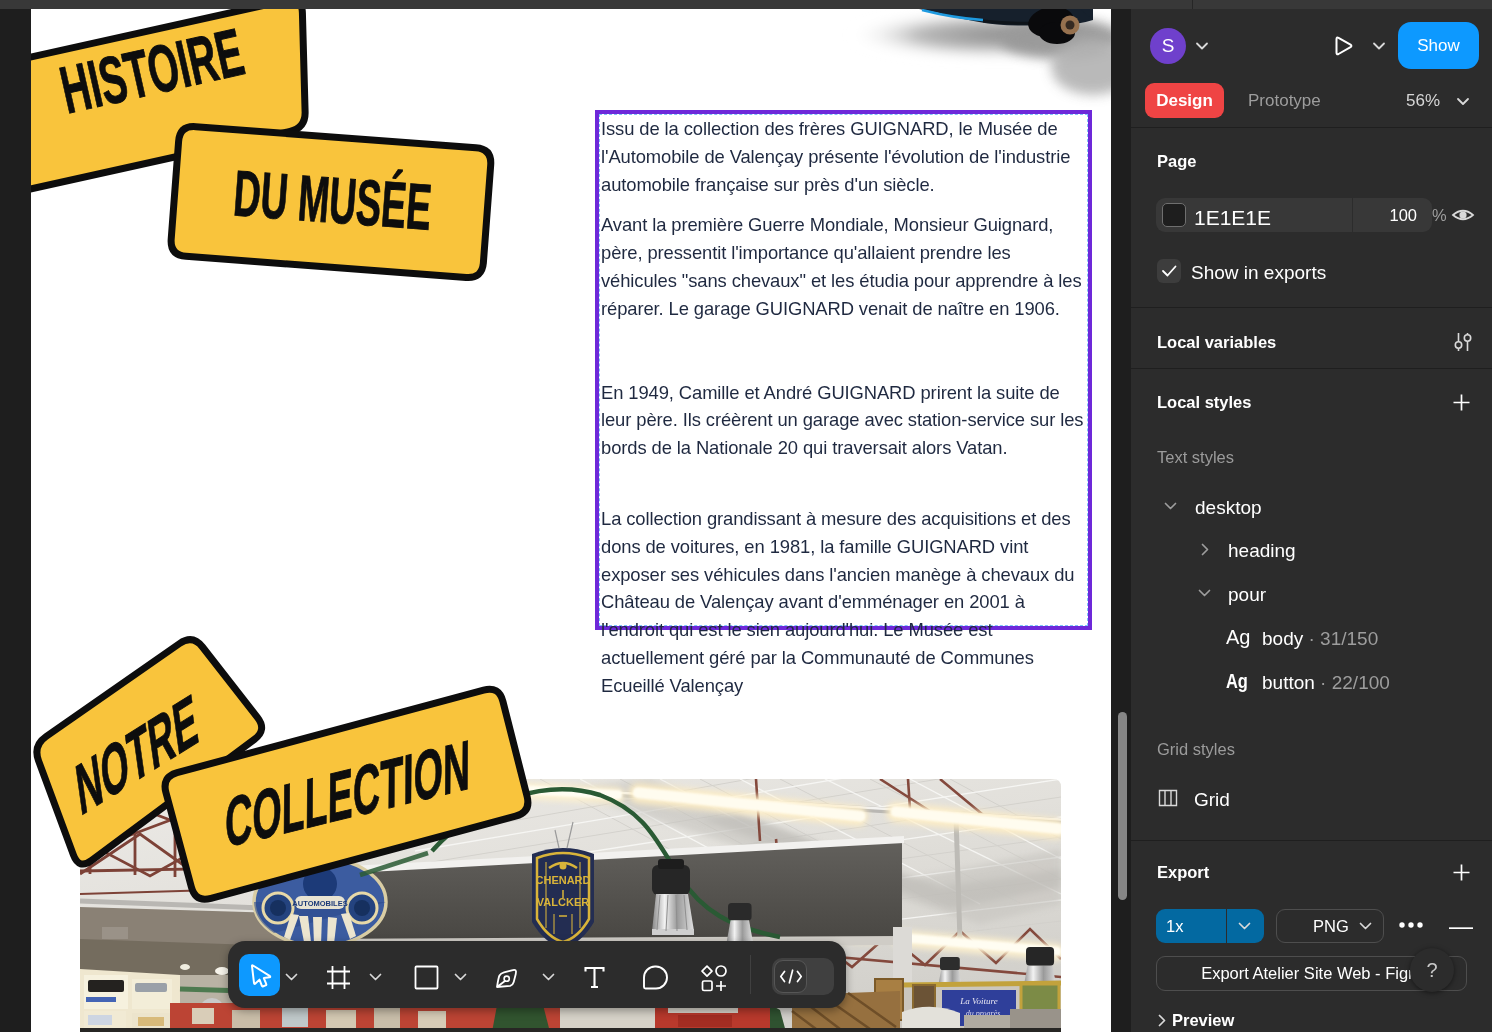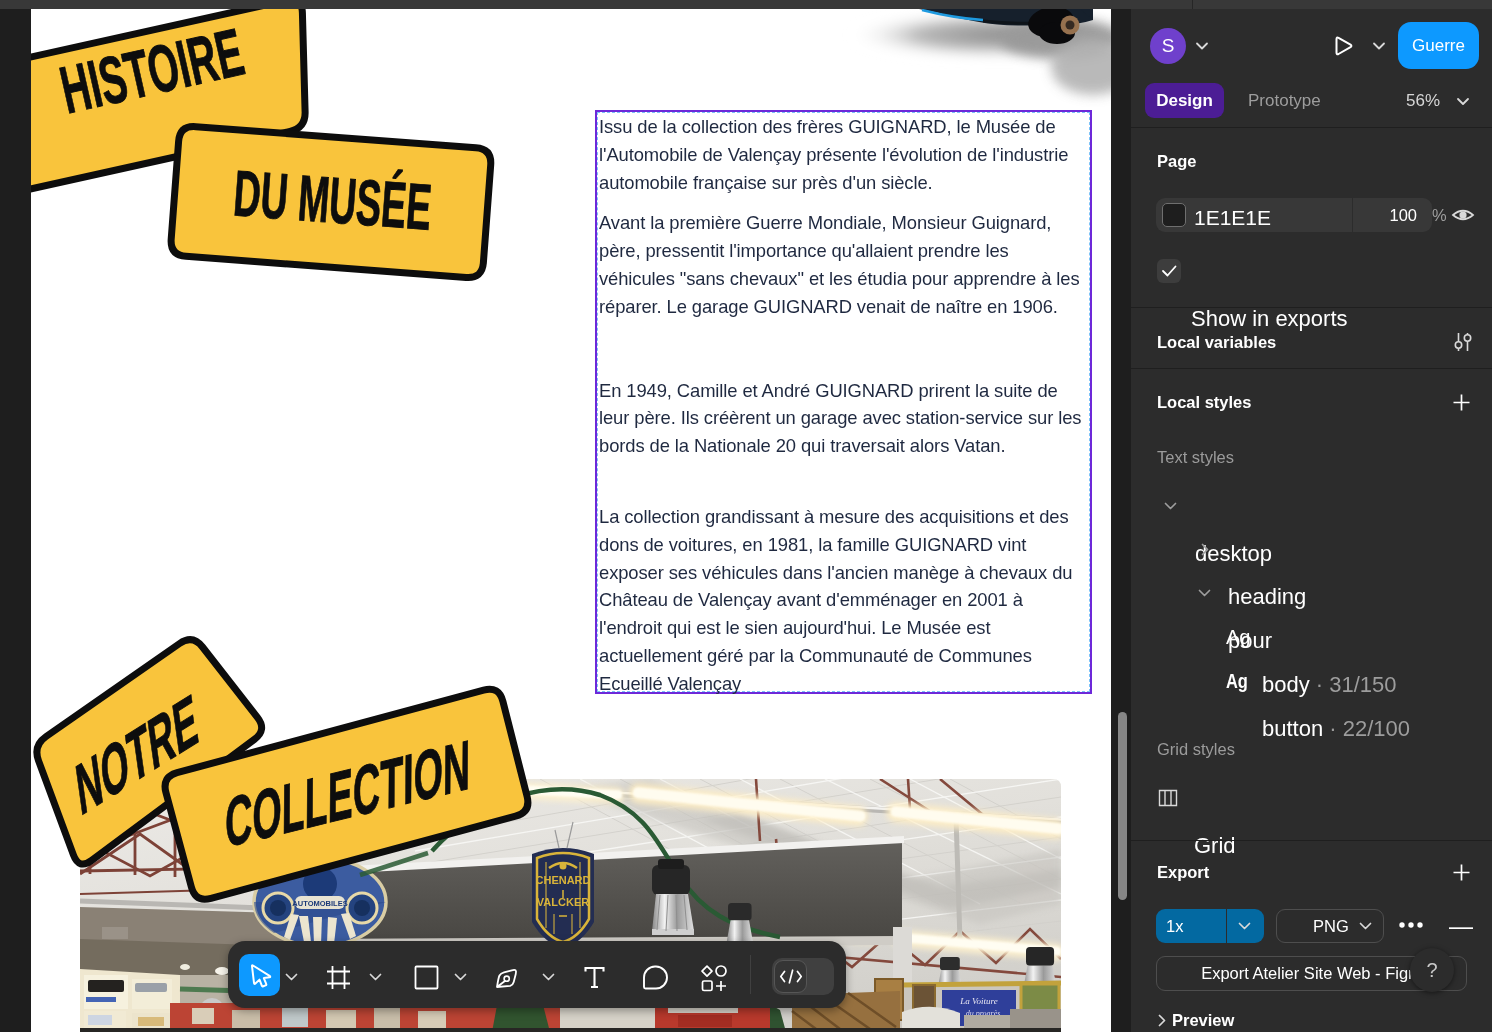--- a/index.html
+++ b/index.html
@@ -1,32 +1,32 @@
 <!DOCTYPE html>
 <html><head>
 <meta charset="utf-8">
 <style>
 *{margin:0;padding:0;box-sizing:border-box;}
 html,body{width:1492px;height:1032px;overflow:hidden;background:#1e1e1e;font-family:"Liberation Sans",sans-serif;}
 #topbar{position:absolute;left:0;top:0;width:1492px;height:9px;background:#383838;z-index:50;}
 #topbar .tdiv{position:absolute;left:1192px;top:0;width:1px;height:9px;background:#262626;}
 #artboard{position:absolute;left:31px;top:9px;width:1080px;height:1023px;background:#ffffff;overflow:hidden;}
-#textblock{position:absolute;left:564px;top:101px;width:497px;height:584px;border:2px solid #6d28d9;}
+#textblock{position:absolute;left:564px;top:101px;width:497px;height:520px;border:4px solid #6d28d9;}
 #textblock .inner{position:absolute;inset:0;border:1px dashed #7cc4f8;padding:0 0 0 1px;}
 #textblock p{font-size:18.4px;line-height:27.8px;color:#1f2940;letter-spacing:-0.1px;}
 #textblock p.sp{margin-top:13px;}
 #textblock p.b1{height:37px;margin-top:6px;}#textblock p.b2{height:24px;margin-top:6px;}
 #scrollbar{position:absolute;left:1118px;top:712px;width:9px;height:188px;background:#868686;border-radius:5px;}
 #toolbar{position:absolute;left:228px;top:941px;width:618px;height:67px;background:#2c2c2c;border-radius:17px;box-shadow:0 3px 8px rgba(0,0,0,0.35);z-index:40;}
 #panel{position:absolute;left:1131px;top:0;width:361px;height:1032px;background:#2c2c2c;z-index:45;color:#fff;}
 .prow{position:absolute;}
 .hdiv{position:absolute;left:0;width:361px;height:1px;background:#1f1f1f;}
 .lbl{font-size:16.5px;font-weight:700;color:#ffffff;}
 .lblgray{font-size:16.5px;color:#9b9b9b;}
-.txt{font-size:22px;color:#ffffff;margin-top:44px;}
+.txt{font-size:19px;color:#ffffff;}
 </style>
 </head>
 <body>
 <div id="artboard">
   <svg id="car" width="1080" height="120" viewBox="0 0 1080 120" style="position:absolute;left:0;top:0;">
     <defs>
       <radialGradient id="shad" cx="0.5" cy="0.5" r="0.5">
         <stop offset="0" stop-color="#8d8d8d"></stop>
           <stop offset="0.55" stop-color="#b3b3b3" stop-opacity="0.95"></stop>
           <stop offset="1" stop-color="#ffffff" stop-opacity="0"></stop>
@@ -323,22 +323,22 @@
   <div class="prow" style="left:19px;top:28px;width:36px;height:36px;border-radius:50%;background:#6f40cc;color:#fff;display:flex;align-items:center;justify-content:center;font-size:19px;">S</div>
   <svg class="prow" style="left:64px;top:40px;" width="14" height="12">
       <path d="M2 3.5l5 5 5-5" stroke="#d9d9d9" stroke-width="1.8" fill="none" stroke-linecap="round" stroke-linejoin="round"></path>
     </svg>
   <svg class="prow" style="left:200px;top:33px;" width="26" height="26">
       <path d="M7.5 4.8 L19.5 11.6 Q21.3 12.9 19.5 14.2 L7.5 21 Q5.5 22 5.5 19.6 L5.5 6.2 Q5.5 3.8 7.5 4.8 Z" stroke="#fff" stroke-width="2" fill="none" stroke-linejoin="round"></path>
     </svg>
   <svg class="prow" style="left:241px;top:40px;" width="14" height="12">
       <path d="M2 3.5l5 5 5-5" stroke="#d9d9d9" stroke-width="1.8" fill="none" stroke-linecap="round" stroke-linejoin="round"></path>
     </svg>
-  <div class="prow" style="left:267px;top:22px;width:81px;height:47px;border-radius:13px;background:#0d99ff;display:flex;align-items:center;justify-content:center;font-size:17px;color:#fff;">Guerre</div>
-  <div class="prow" style="left:14px;top:83px;width:79px;height:35px;border-radius:9px;background:#4c1d95;display:flex;align-items:center;justify-content:center;font-size:17px;font-weight:700;color:#fff;">Design</div>
+  <div class="prow" style="left:267px;top:22px;width:81px;height:47px;border-radius:13px;background:#0d99ff;display:flex;align-items:center;justify-content:center;font-size:17px;color:#fff;">Show</div>
+  <div class="prow" style="left:14px;top:83px;width:79px;height:35px;border-radius:9px;background:#ef4444;display:flex;align-items:center;justify-content:center;font-size:17px;font-weight:700;color:#fff;">Design</div>
   <div class="prow" style="left:117px;top:91px;font-size:17px;color:#9d9d9d;">Prototype</div>
   <div class="prow" style="left:267px;top:91px;width:42px;text-align:right;font-size:17px;color:#d6d6d6;">56%</div>
   <svg class="prow" style="left:325px;top:96px;" width="14" height="12">
       <path d="M2 3l5 5 5-5" stroke="#d9d9d9" stroke-width="1.8" fill="none" stroke-linecap="round" stroke-linejoin="round"></path>
     </svg>
   <div class="hdiv" style="top:127px;"></div>
 
   <div class="prow lbl" style="left:26px;top:152px;">Page</div>
   <div class="prow" style="left:25px;top:198px;width:276px;height:34px;border-radius:9px;background:#383838;">
     <div style="position:absolute;left:6px;top:5px;width:24px;height:24px;border-radius:5px;background:#1e1e1e;border:1px solid #6f6f6f;"></div>

